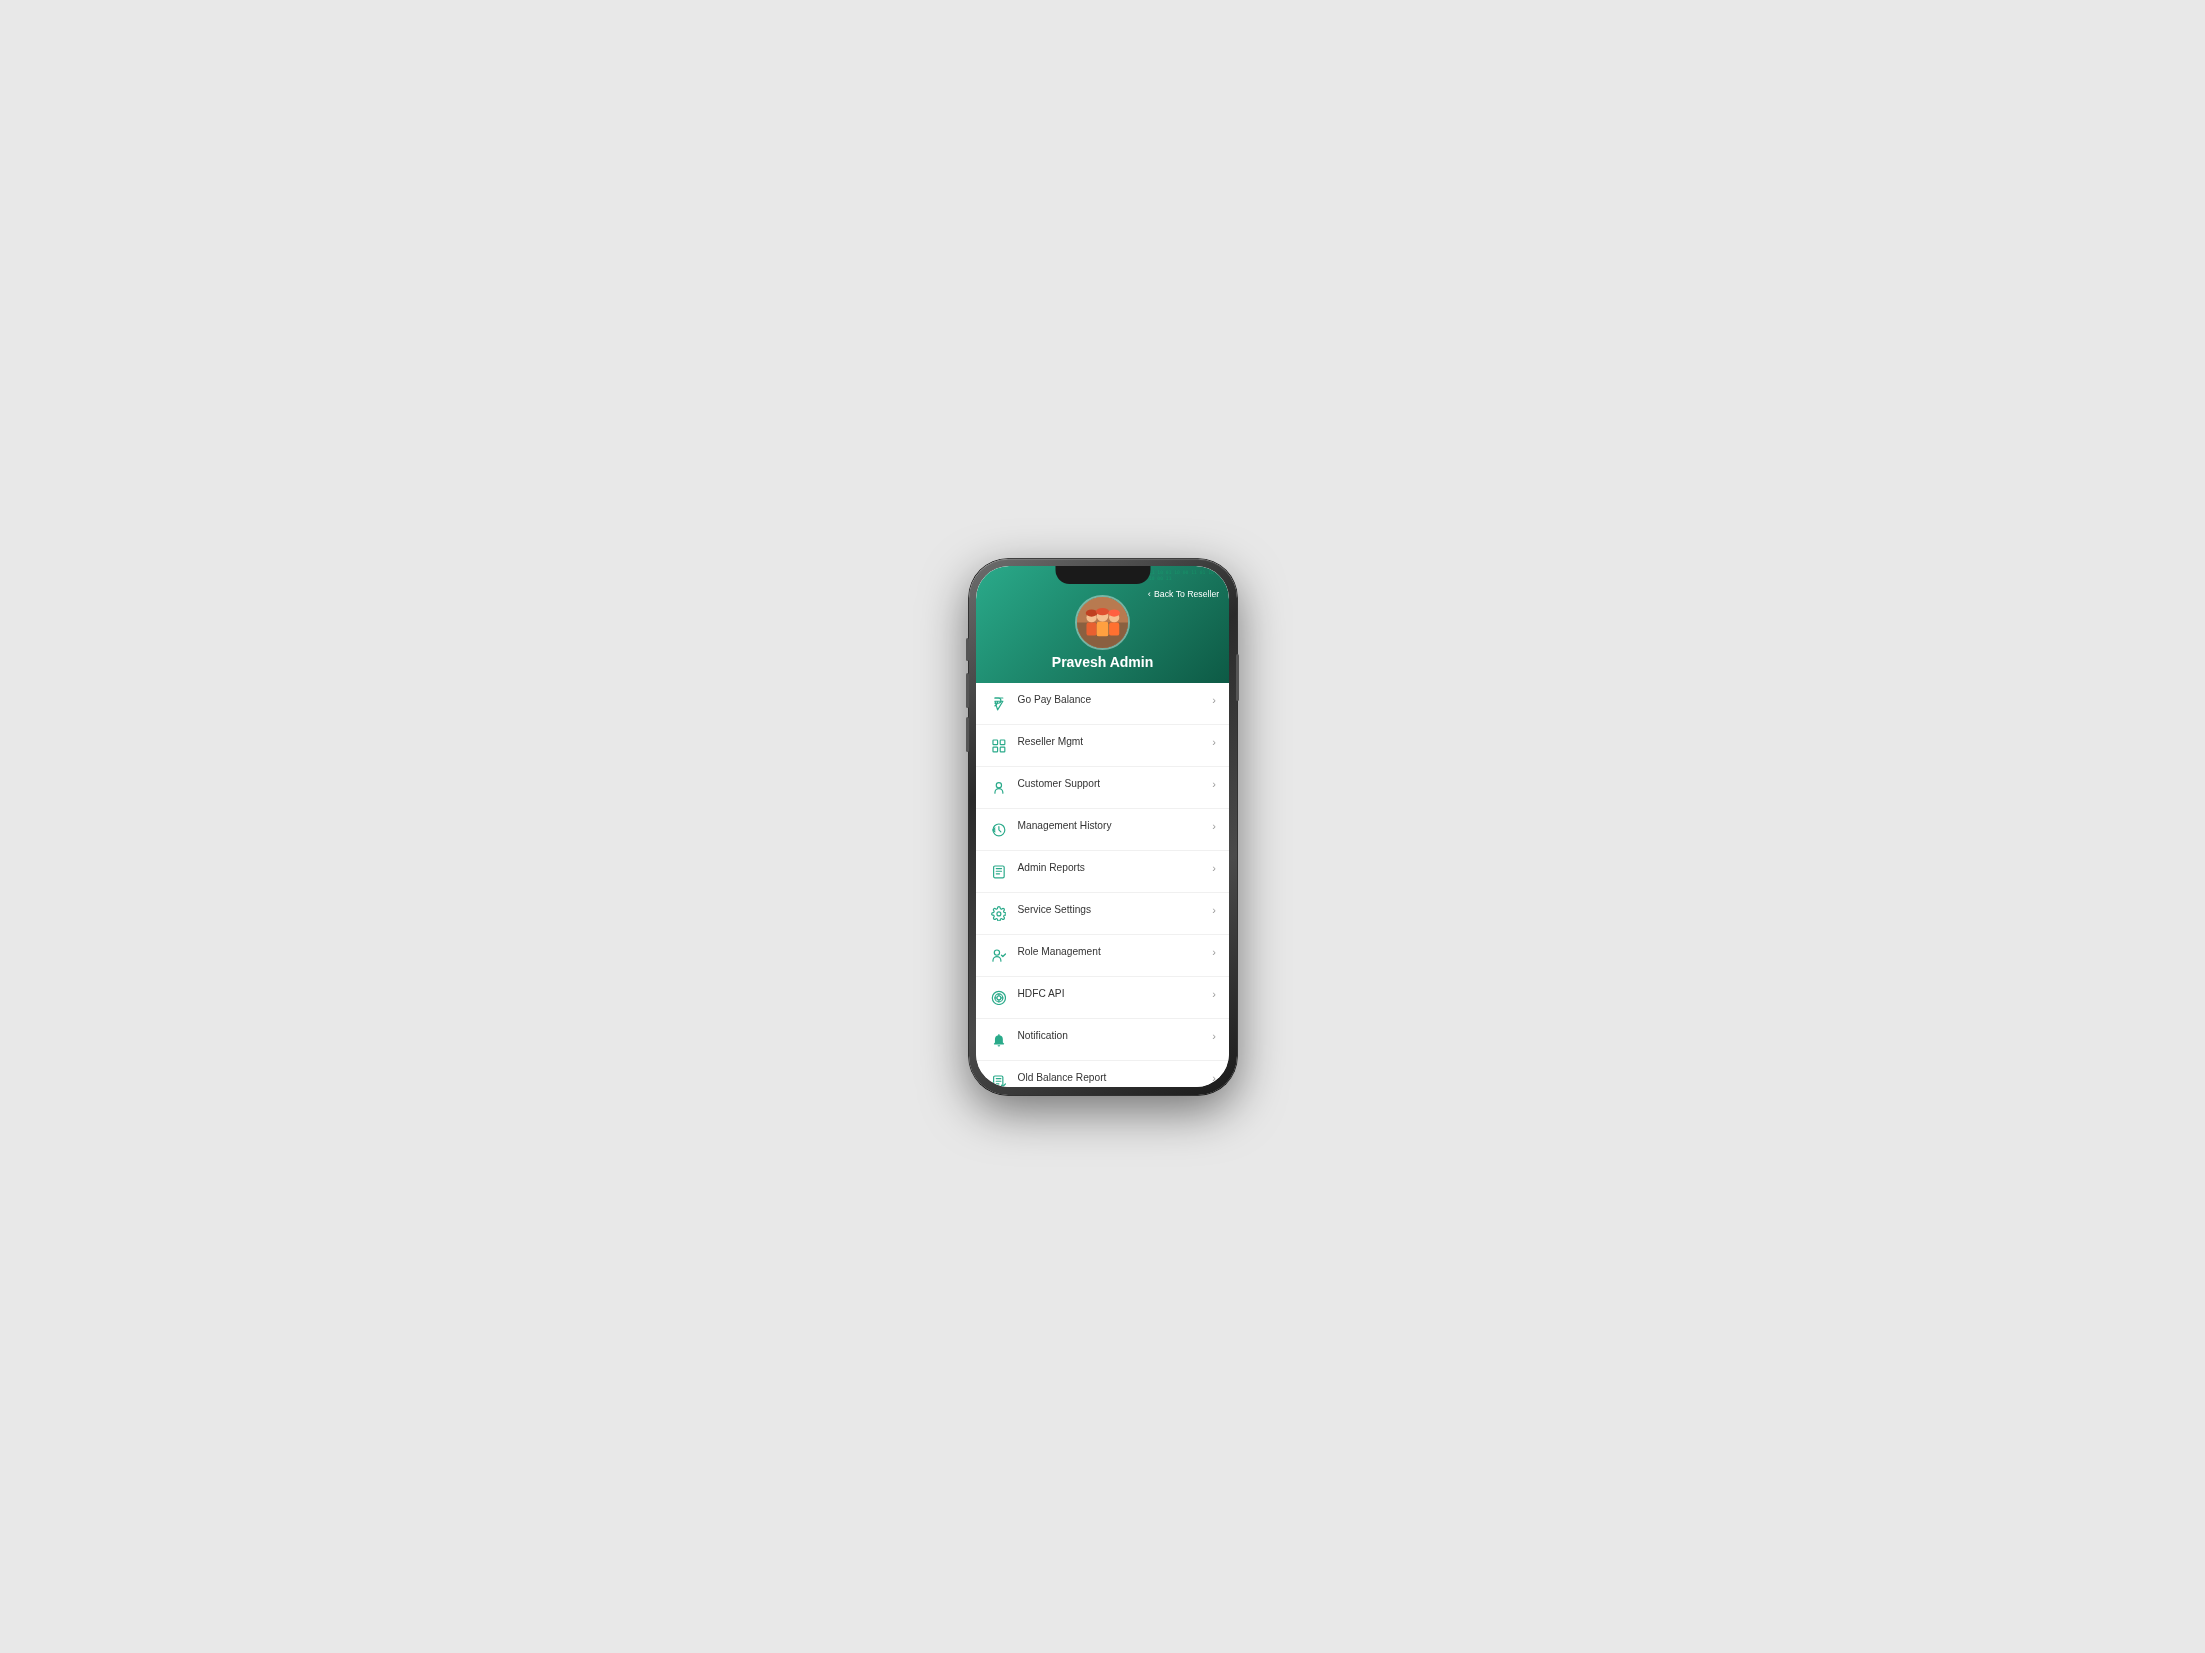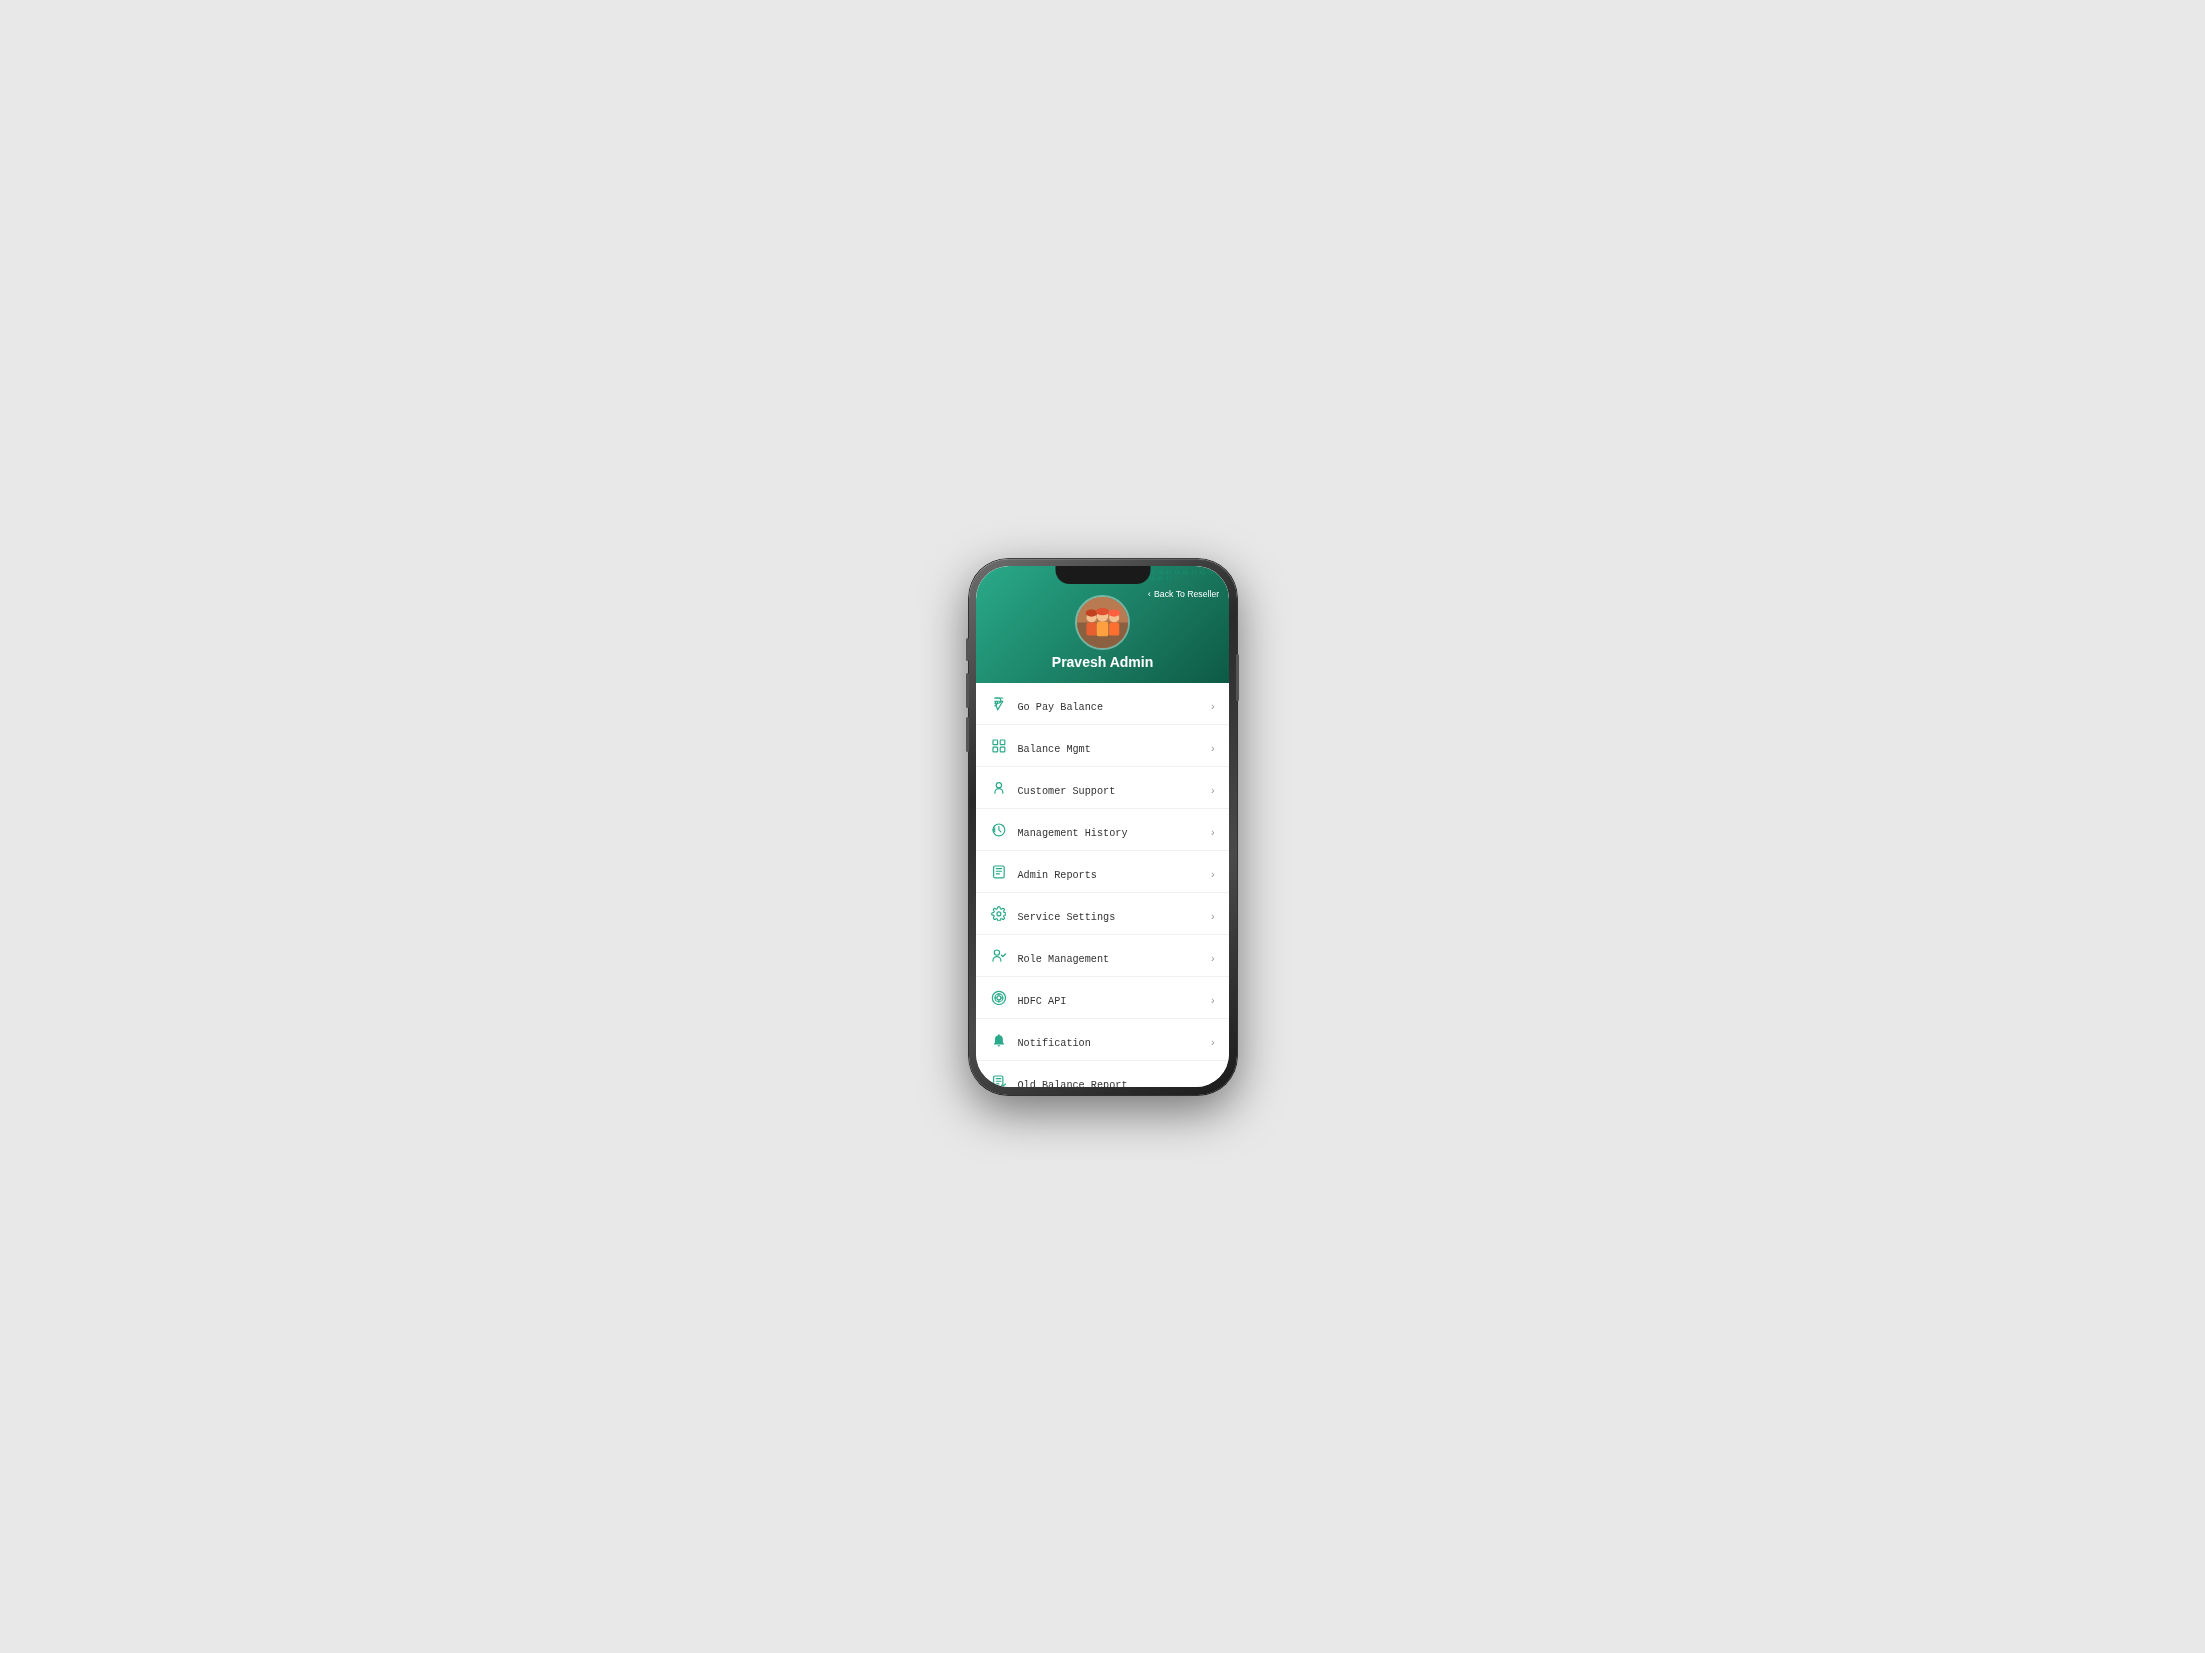--- a/index.html
+++ b/index.html
@@ -168,26 +168,25 @@
     }
 
     
     .menu-list {
       background: #fff;
       list-style: none;
     }
 
     .menu-item {
       display: flex;
-      align-items: flex-end;
+      align-items: flex-start;
       padding: 11px 12.6px;
       border-bottom: 0.8px solid #f0f0f0;
       cursor: pointer;
       gap: 9.5px;
-      font-family: Liberation Mono, monospace;
     }
 
     .menu-icon {
       width: 19px;
       height: 19px;
       display: flex;
       align-items: center;
       justify-content: center;
       color: #2aaa8a;
       font-size: 12.6px;
@@ -283,21 +282,21 @@
 
         <li class="menu-item">
           <div class="menu-icon">
             <svg viewBox="0 0 24 24">
               <rect x="3" y="3" width="7" height="7" rx="1"></rect>
               <rect x="14" y="3" width="7" height="7" rx="1"></rect>
               <rect x="3" y="14" width="7" height="7" rx="1"></rect>
               <rect x="14" y="14" width="7" height="7" rx="1"></rect>
             </svg>
           </div>
-          <span class="menu-label">Balance Mgmt</span>
+          <span class="menu-label">Reseller Mgmt</span>
           <span class="menu-chevron">›</span>
         </li>
 
         <li class="menu-item">
           <div class="menu-icon">
             <svg viewBox="0 0 24 24">
               <circle cx="12" cy="8" r="4"></circle>
               <path d="M6 20v-1a6 6 0 0112 0v1"></path>
             </svg>
           </div>

